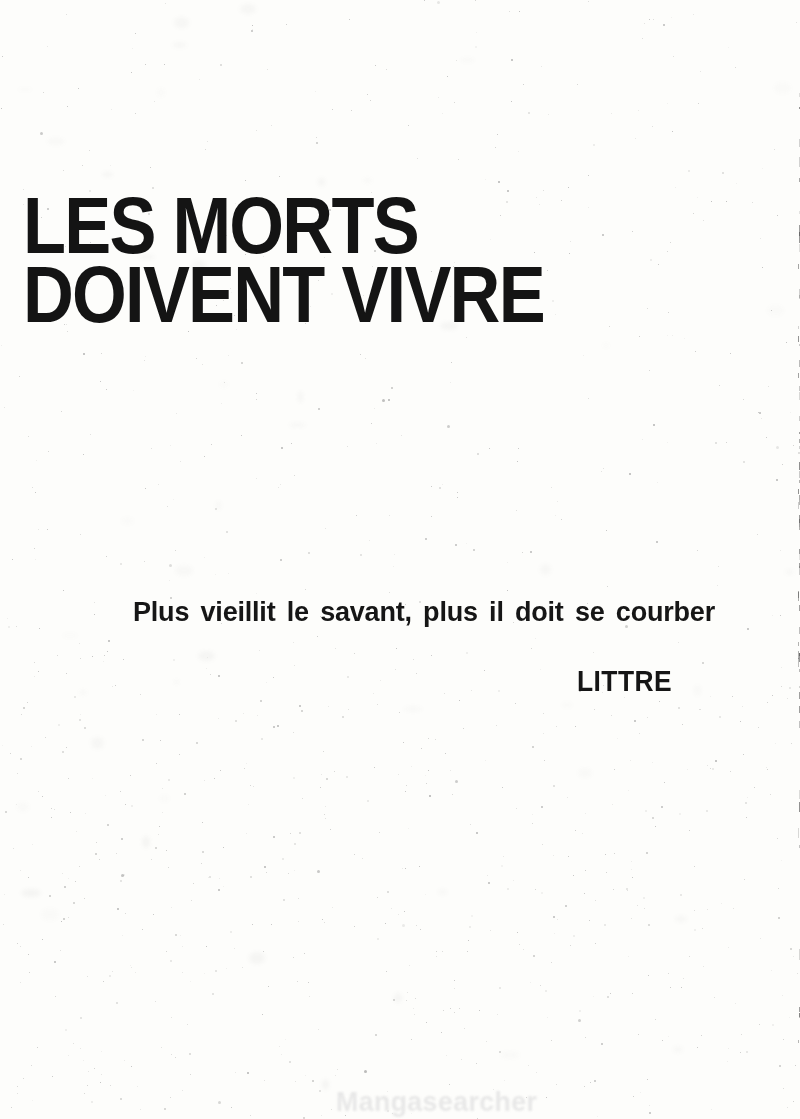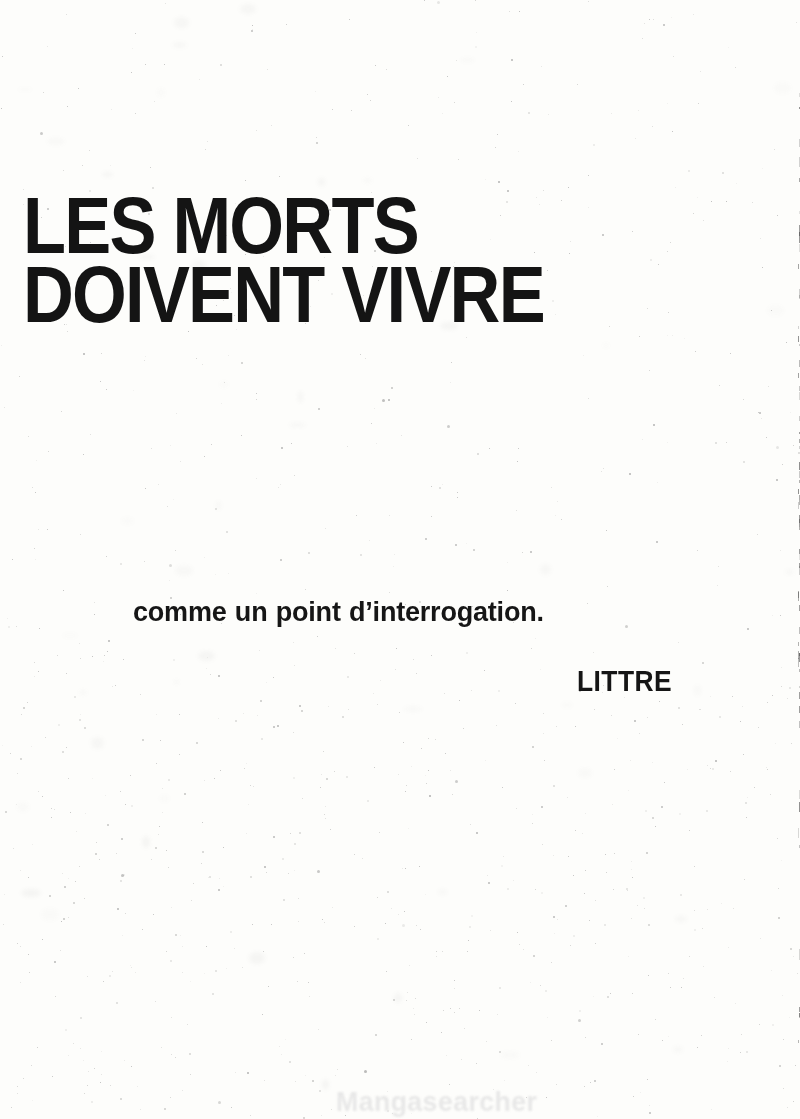--- a/index.html
+++ b/index.html
@@ -1162,20 +1162,20 @@
       <s style="left:798px;top:651px;width:1px;height:8px;opacity:0.37"></s>
       <s style="left:799px;top:1013px;width:1px;height:5px;opacity:0.31"></s>
     </div>
 
   <div class="title">
     <div>LES MORTS</div>
     <div>DOIVENT VIVRE</div>
   </div>
 
   <div class="epigraph">
-    <div class="l2">comme un point d’interrogation.</div>
+    <div class="l1">Plus vieillit le savant, plus il doit se courber</div>
   </div>
 
   <div class="attribution">LITTRE</div>
 
   <div class="watermark">Mangasearcher</div>
 
 </div>
 
 </body></html>

